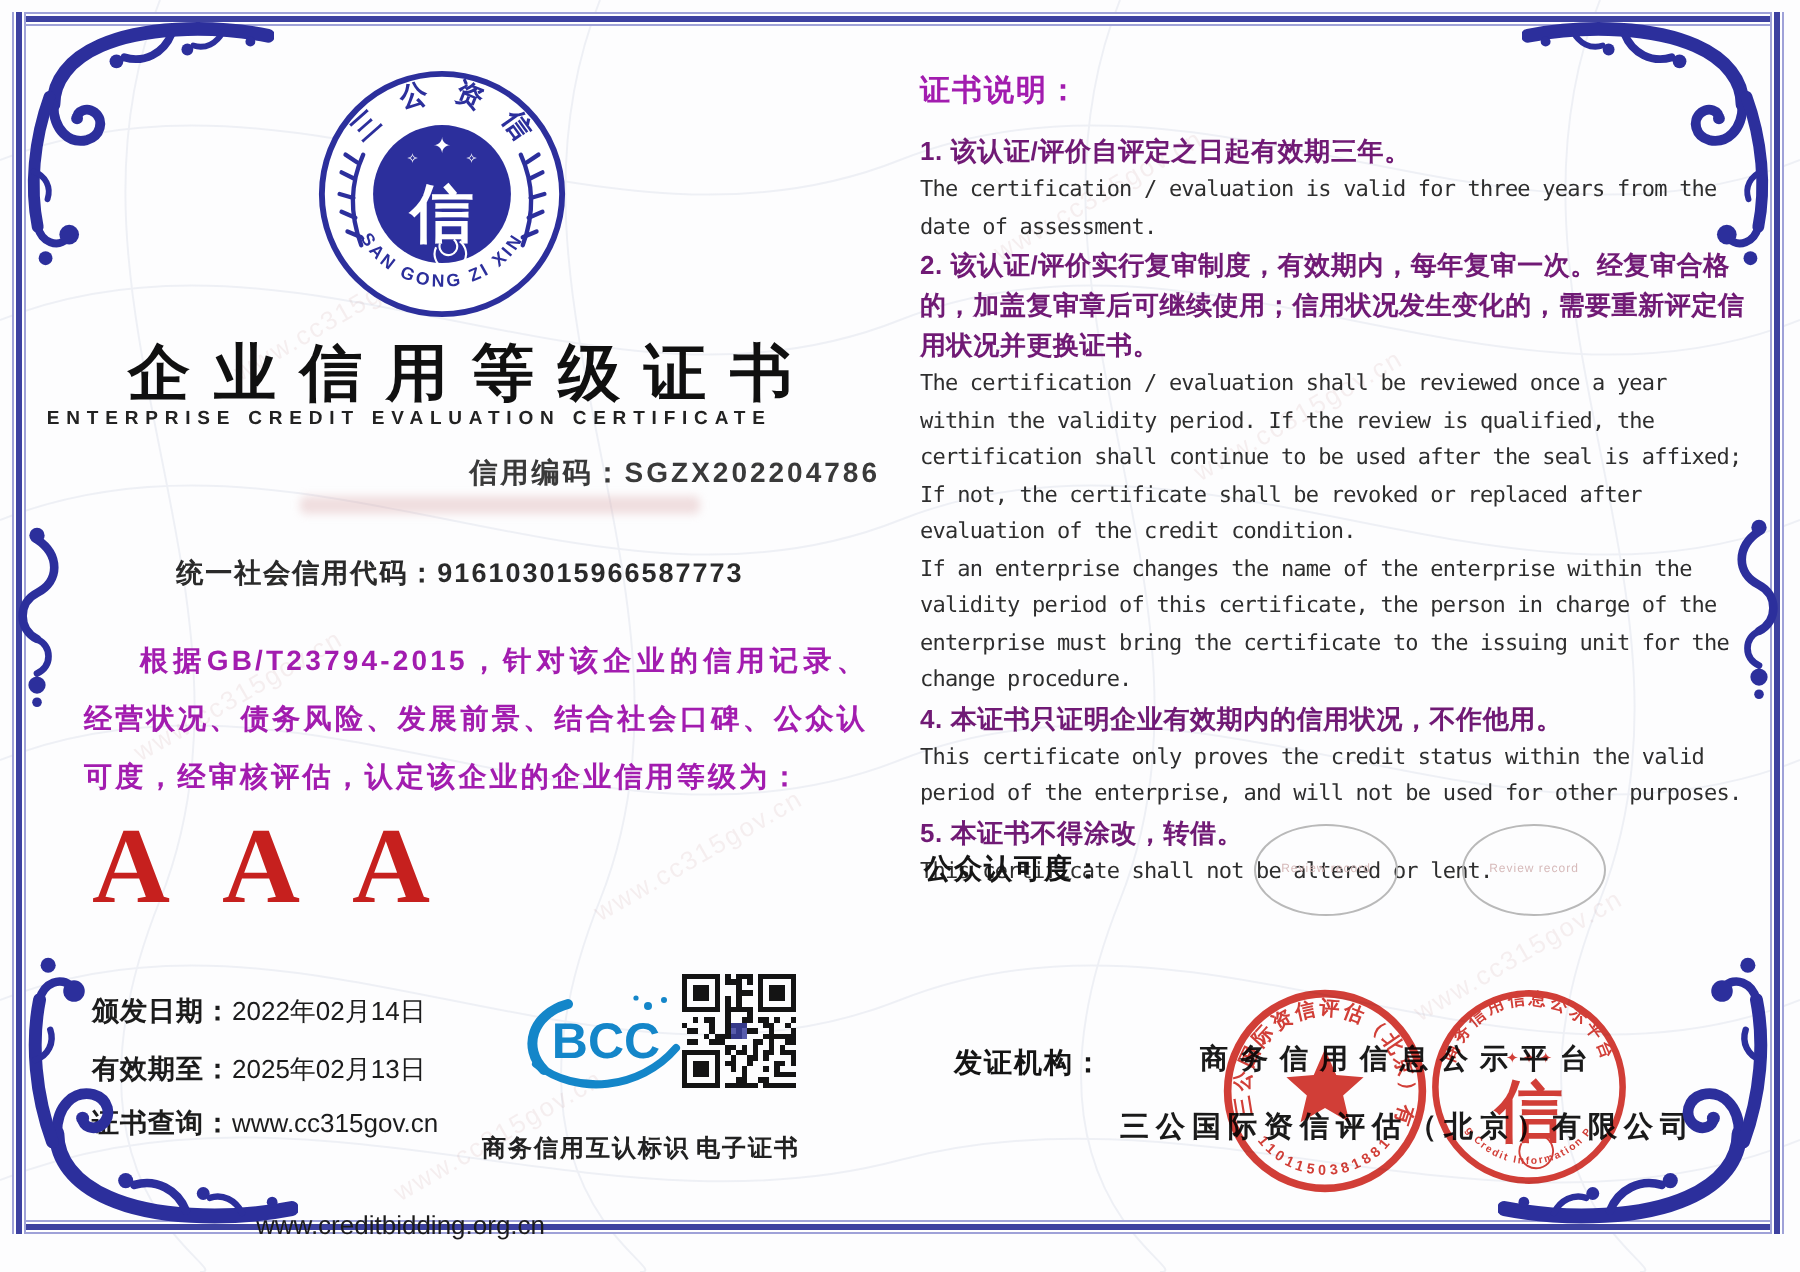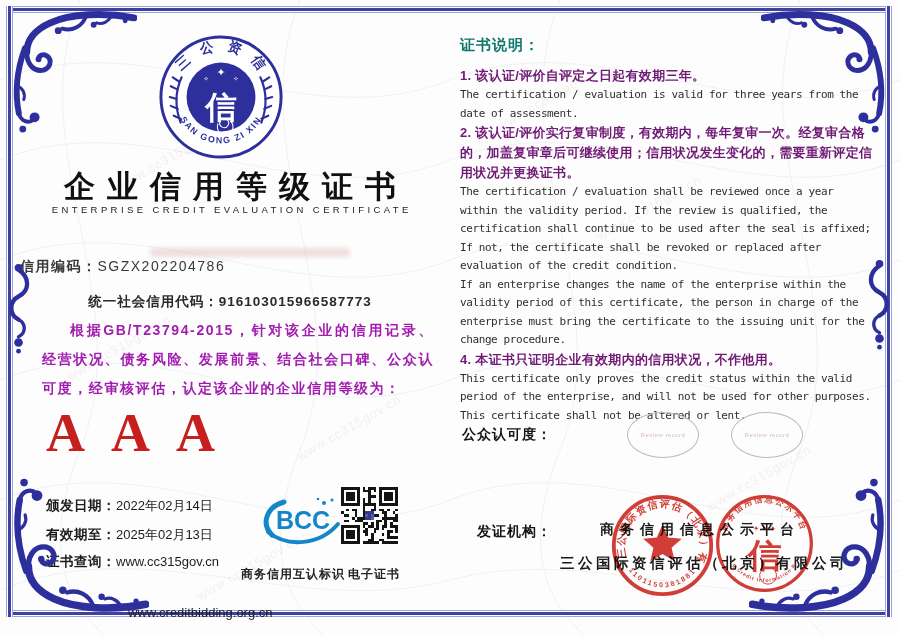--- a/index.html
+++ b/index.html
@@ -11,31 +11,31 @@
   .band-top{top:6px;left:6px;right:8px;height:7px;}
   .band-bottom{bottom:19px;left:6px;right:8px;height:7px;}
   .band-v{position:absolute;width:7px;background:linear-gradient(to right,#9fa2d8 0 1px,#fff 1px 2px,#3d41a0 2px 5px,#fff 5px 6px,#9fa2d8 6px 7px);}
   .band-left{left:6px;top:6px;bottom:19px;}
   .band-right{right:8px;top:6px;bottom:19px;}
   
   .wm{position:absolute;color:rgba(195,150,150,.14);font-size:13px;letter-spacing:1px;transform:rotate(-30deg);white-space:nowrap;}
   #guilloche{position:absolute;left:0;top:0;width:100%;height:100%;opacity:.55;}
   
   .title{left:20px;top:166px;width:420px;text-align:center;font-size:31px;font-weight:800;letter-spacing:12px;color:#101010;text-indent:12px;}
-  .subtitle{left:20px;top:204px;width:420px;text-align:center;font-size:9.5px;font-weight:400;letter-spacing:3.4px;color:#222;text-indent:3.4px;}
-  .creditcode{left:20px;top:228px;width:420px;text-align:left;font-size:14px;font-weight:400;letter-spacing:1.5px;color:#3a3a3a;margin-top:30px;}
+  .subtitle{left:20px;top:204px;width:420px;text-align:left;font-size:9.5px;font-weight:700;letter-spacing:3.4px;color:#222;text-indent:3.4px;}
+  .creditcode{left:20px;top:228px;width:420px;text-align:right;font-size:14px;font-weight:700;letter-spacing:1.5px;color:#3a3a3a;}
   .redact{left:150px;top:248px;width:200px;height:9px;background:rgba(214,160,160,.32);filter:blur(2px);border-radius:3px;}
-  .socialcode{left:20px;top:293px;width:420px;text-align:center;font-size:13.5px;font-weight:700;letter-spacing:1px;color:#2a2a2a;}
+  .socialcode{left:20px;top:278px;width:420px;text-align:center;font-size:13.5px;font-weight:700;letter-spacing:1px;color:#2a2a2a;}
   .statement{left:42px;top:316px;width:392px;font-size:14px;font-weight:600;line-height:29px;letter-spacing:1.6px;color:#a21caf;text-indent:2em;text-align:justify;}
   .grade{left:20px;top:402px;width:420px;text-align:left;font-family:"Liberation Serif",serif;font-size:54px;font-weight:700;letter-spacing:26px;text-indent:26px;color:#c6201e;}
   .inforow{position:absolute;font-size:13px;color:#1c1c1c;white-space:nowrap;}
   .inforow b{font-size:13.5px;font-weight:800;letter-spacing:.5px;}
   .caption{position:absolute;font-size:12px;font-weight:600;color:#222;letter-spacing:1px;}
   
-  .instr-head{left:460px;top:36px;font-size:15px;font-weight:800;letter-spacing:1px;color:#0f766e;}
+  .instr-head{left:460px;top:36px;font-size:15px;font-weight:800;letter-spacing:1px;color:#a21caf;}
   .instr{left:460px;top:66px;width:414px;}
   .instr .zh{font-size:13px;font-weight:700;line-height:20px;letter-spacing:.3px;color:#701a75;}
   .instr .en{font-size:11px;line-height:18.5px;color:#2e2e2e;font-family:"DejaVu Sans Mono",monospace;letter-spacing:-0.4px;}
   .review-label{left:462px;top:426px;font-size:14px;font-weight:800;letter-spacing:1px;color:#151515;}
   .rev-ellipse{position:absolute;width:70px;height:44px;border:1.5px solid #b9b9b9;border-radius:50%;display:flex;align-items:center;justify-content:center;}
   .rev-ellipse span{font-size:6px;color:#d6b9b9;letter-spacing:.5px;}
   .issuer-label{left:477px;top:523px;font-size:14px;font-weight:800;letter-spacing:1px;color:#151515;}
   .issuer-line1{left:600px;top:521px;width:260px;font-size:14px;font-weight:800;letter-spacing:6px;color:#1a1a1a;white-space:nowrap;z-index:1;}
   .issuer-line2{left:560px;top:554px;width:320px;font-size:14.5px;font-weight:800;letter-spacing:3.5px;color:#1a1a1a;white-space:nowrap;z-index:1;}
   .seal{position:absolute;z-index:2;mix-blend-mode:multiply;opacity:.93;}
@@ -424,20 +424,21 @@
   <div class="abs instr-head">证书说明：</div>
 
   <div class="abs instr">
     <div class="zh">1. 该认证/评价自评定之日起有效期三年。</div>
     <div class="en">The certification / evaluation is valid for three years from the date of assessment.</div>
     <div class="zh">2. 该认证/评价实行复审制度，有效期内，每年复审一次。经复审合格的，加盖复审章后可继续使用；信用状况发生变化的，需要重新评定信用状况并更换证书。</div>
     <div class="en">The certification / evaluation shall be reviewed once a year within the validity period. If the review is qualified,  the certification shall continue to be used after the seal is affixed; If not, the certificate shall be revoked or replaced after evaluation of the credit condition.</div>
     <div class="en">If an enterprise changes the name of the enterprise within the validity period of this certificate, the person in charge of the enterprise must bring the certificate to the issuing unit for the change procedure.</div>
     <div class="zh">4. 本证书只证明企业有效期内的信用状况，不作他用。</div>
     <div class="en">This certificate only proves the credit status within the valid period of the enterprise, and will not be used for other purposes.</div>
+    <div class="zh">5. 本证书不得涂改，转借。</div>
     <div class="en">This certificate shall not be altered or lent.</div>
   </div>
 
   <div class="abs review-label">公众认可度：</div>
   <div class="rev-ellipse" style="left:627px;top:412px">
       <span>Review record</span>
     </div>
   <div class="rev-ellipse" style="left:731px;top:412px">
       <span>Review record</span>
     </div>

